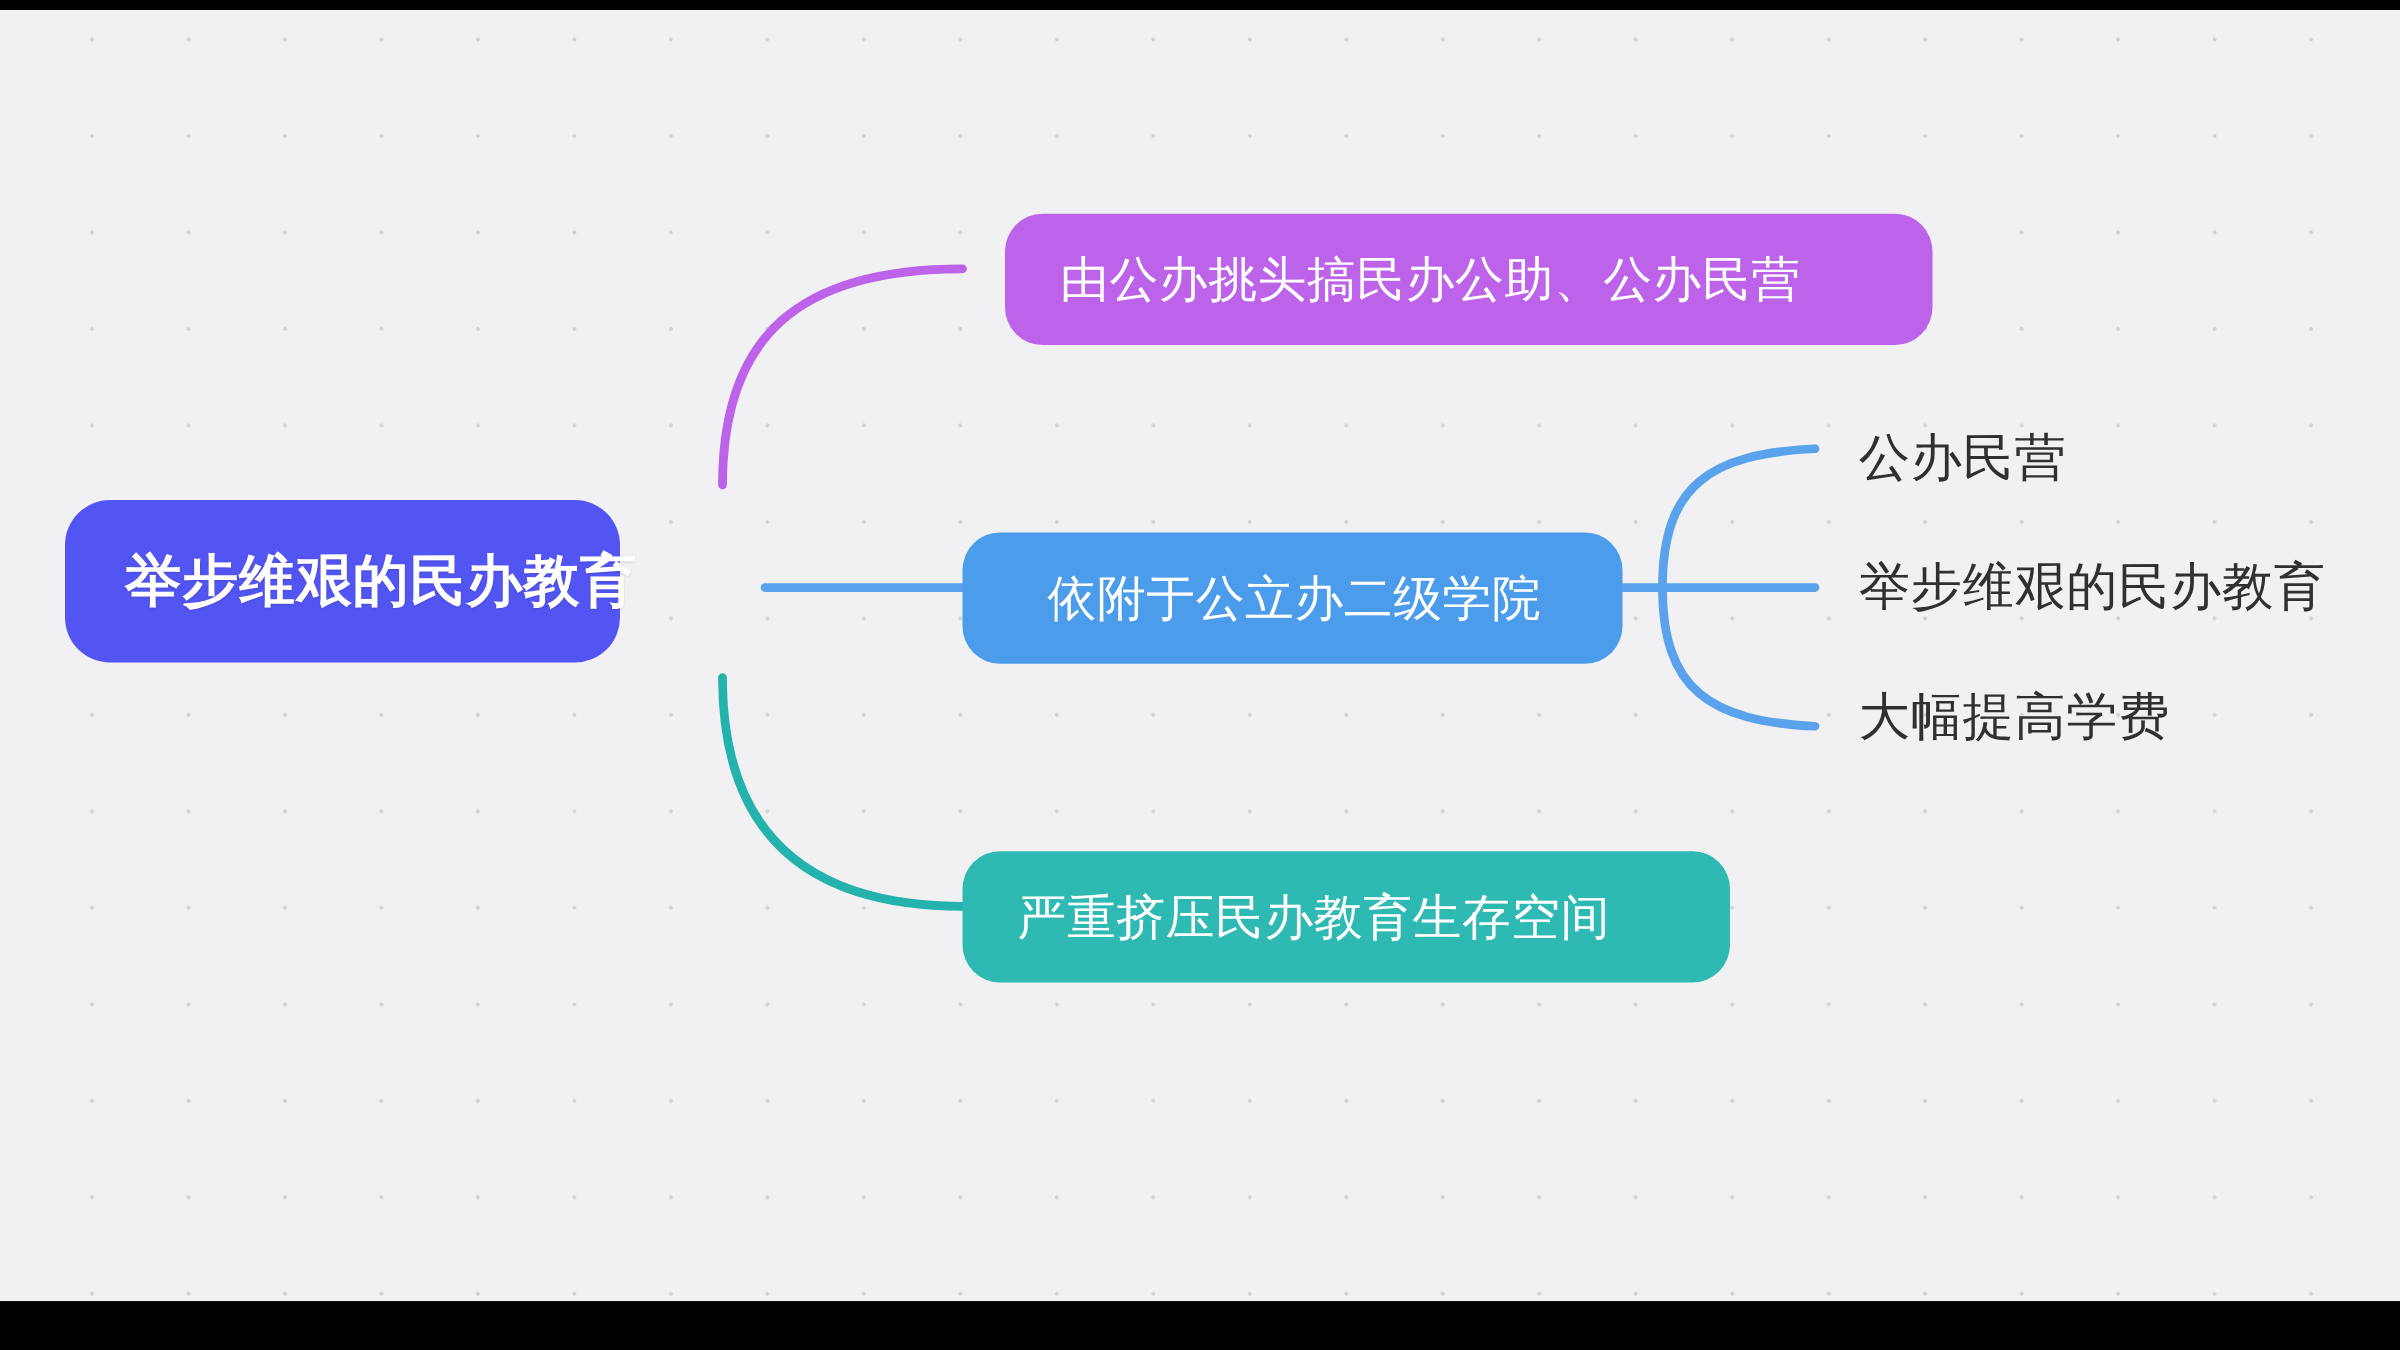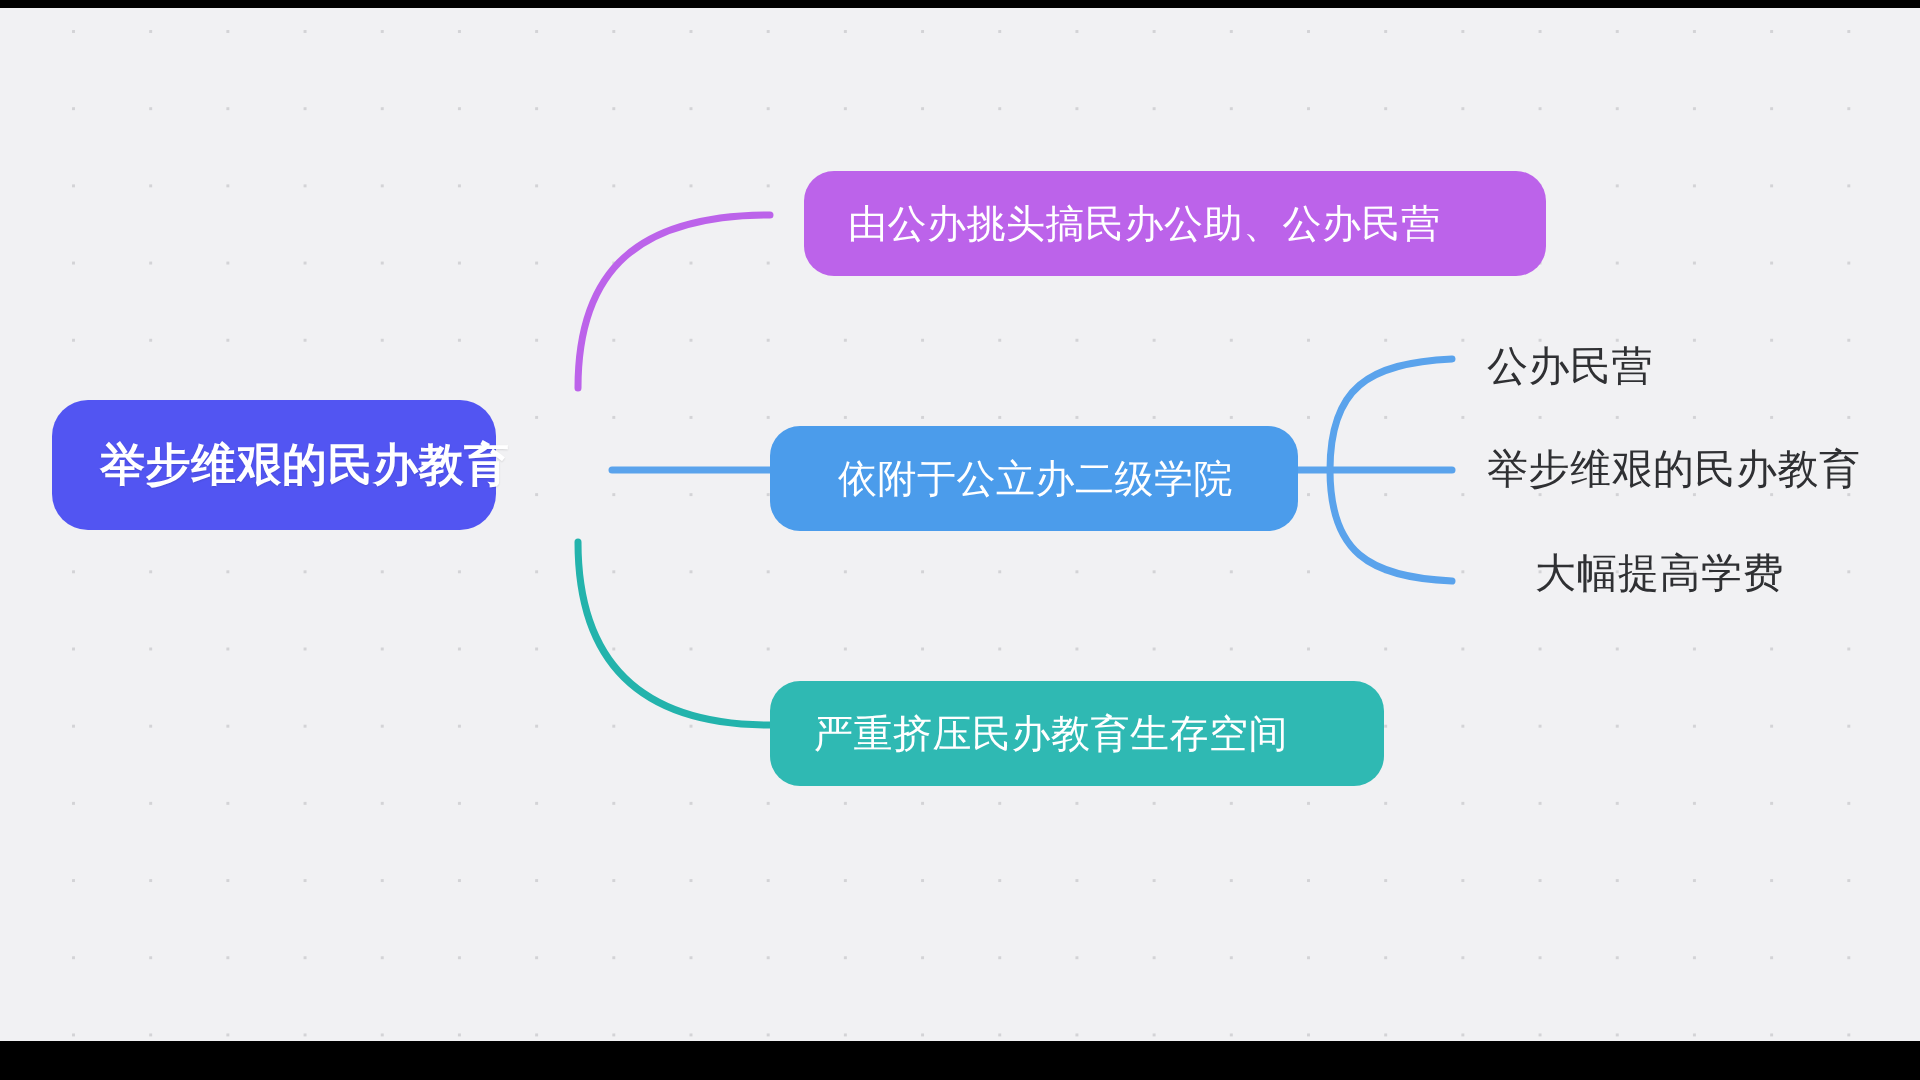--- a/index.html
+++ b/index.html
@@ -115,21 +115,21 @@
     left: 1487px;
     color: #2f3033;
     font-size: 41px;
     font-weight: 400;
     white-space: nowrap;
     letter-spacing: 0.5px;
     line-height: 1;
   }
   #leaf-1 { top: 338px; }
   #leaf-2 { top: 441px; }
-  #leaf-3 { top: 545px; margin-left: 48px; }
+  #leaf-3 { top: 545px; }
 
   
   #subtitle {
     position: absolute;
     left: 50%;
     transform: translateX(-50%);
     top: 955px;
     background: #000000;
     color: #ffffff;
     font-size: 48px;

